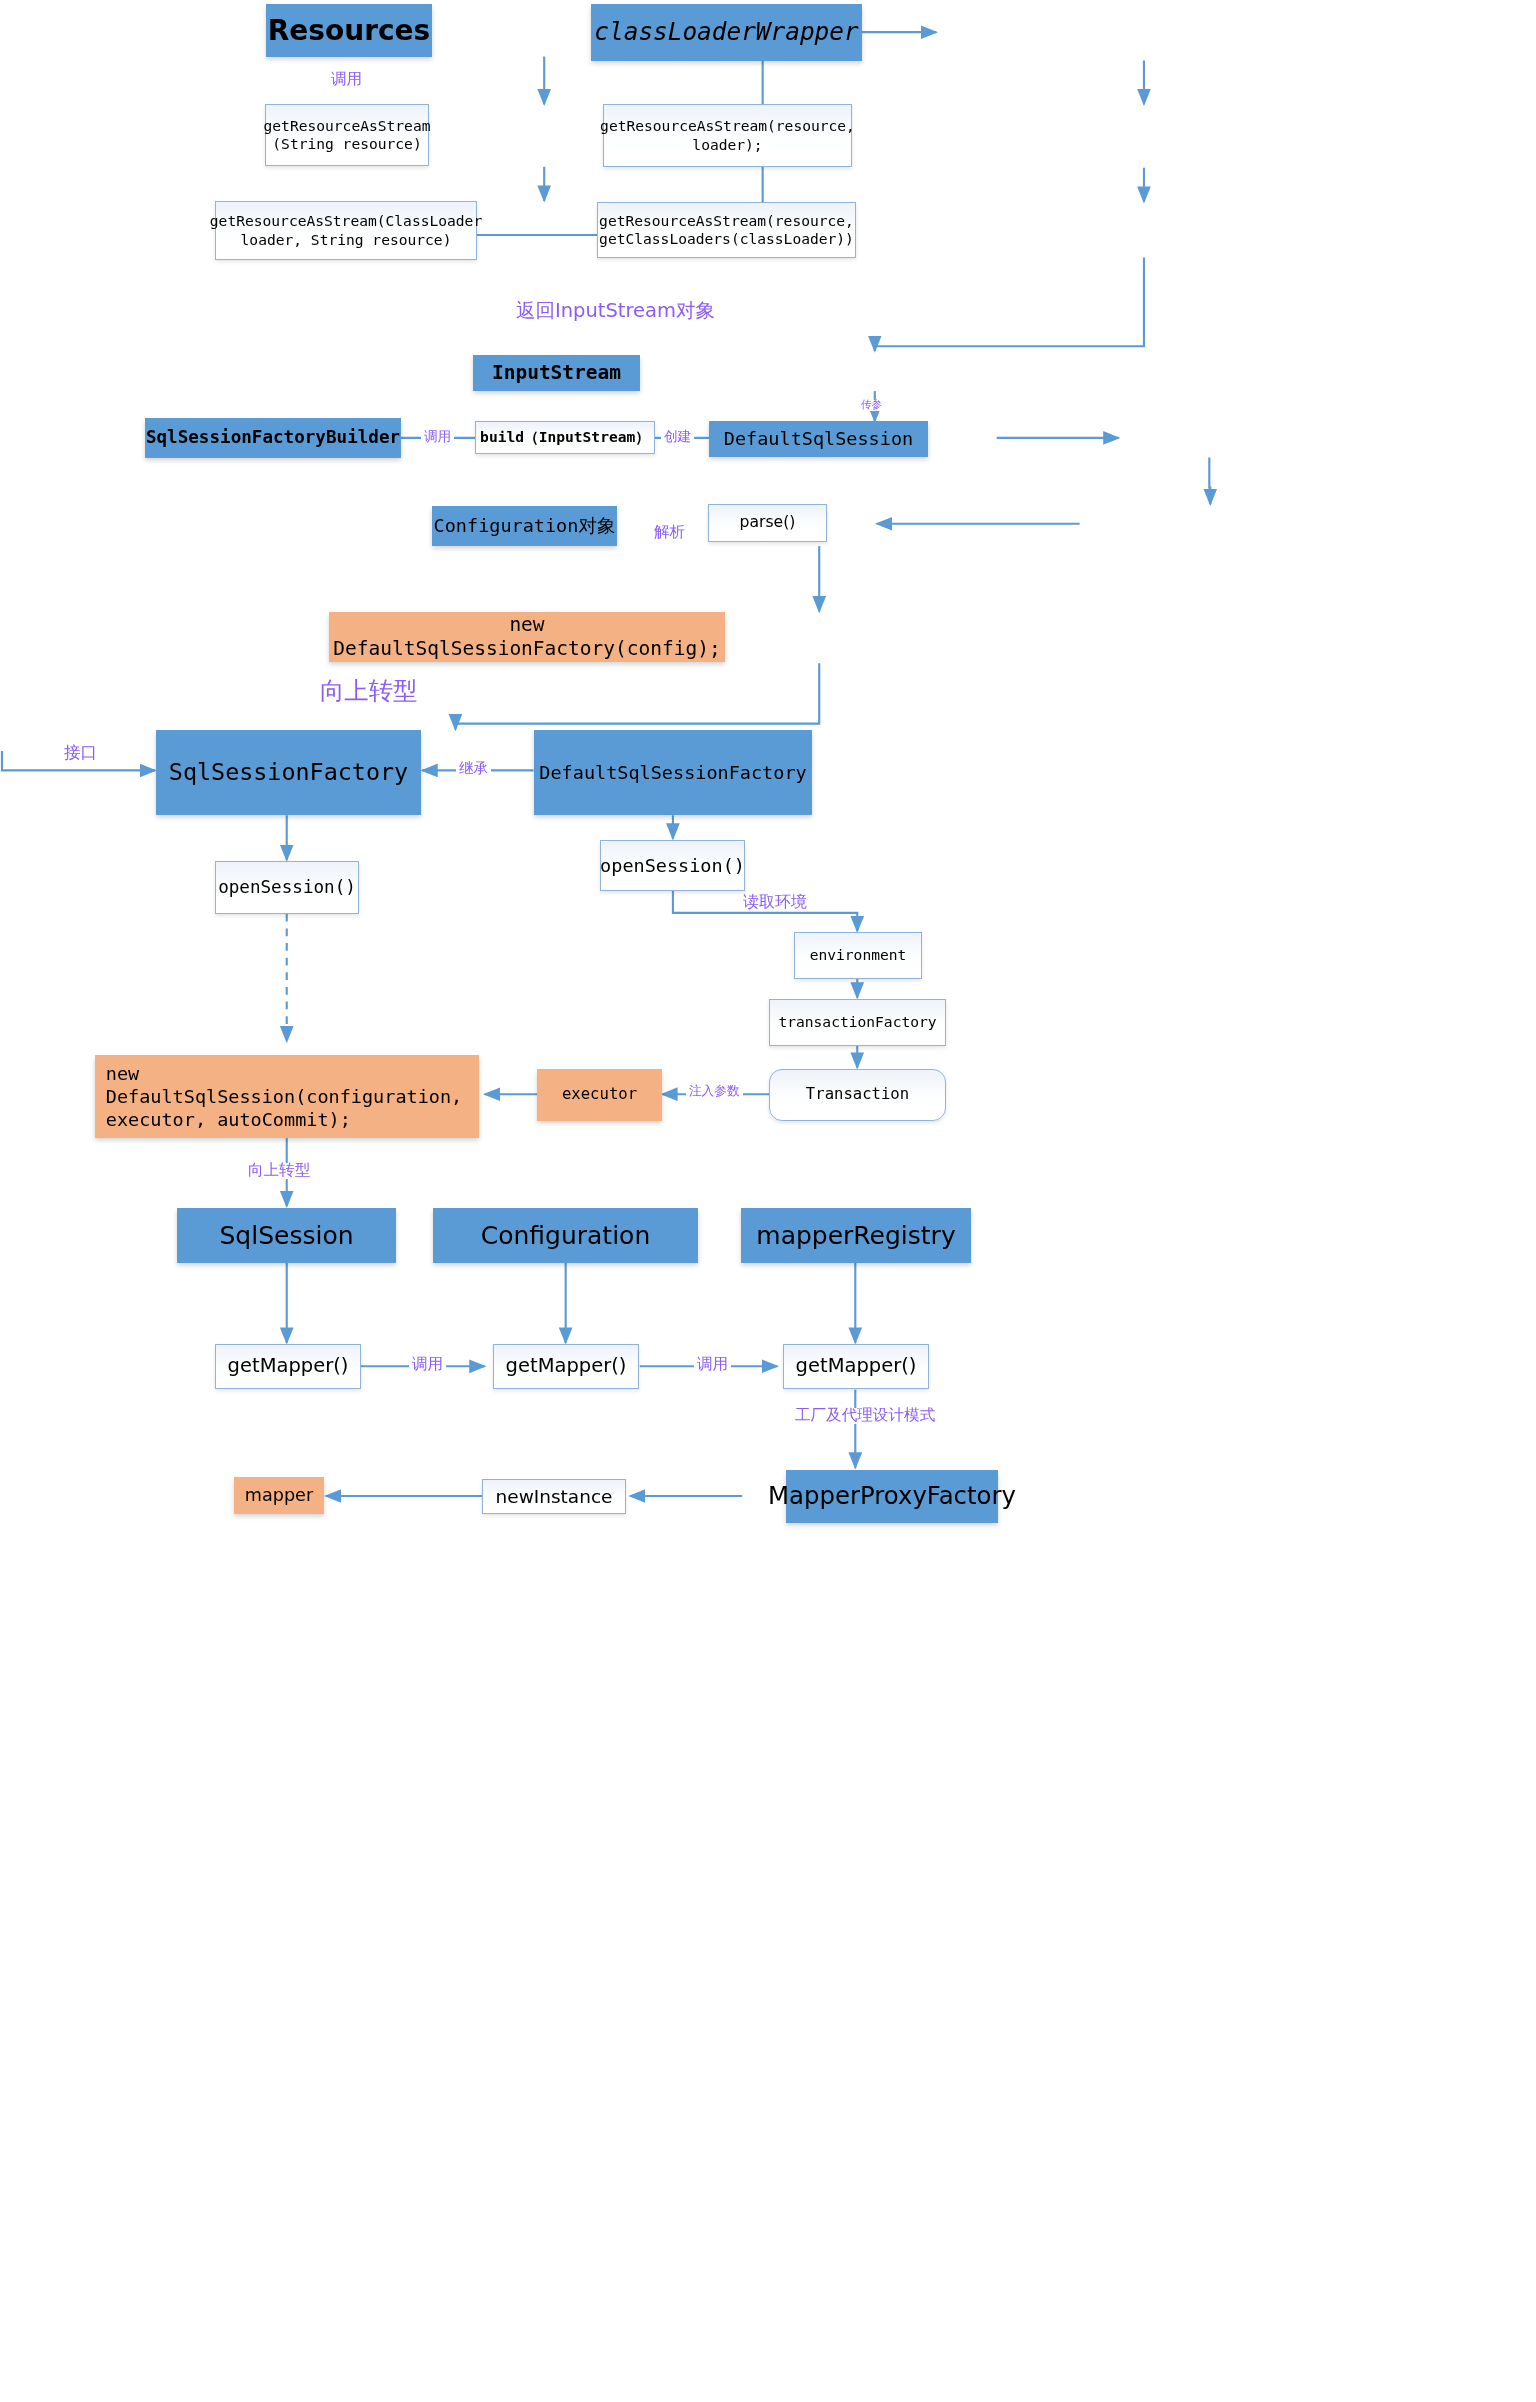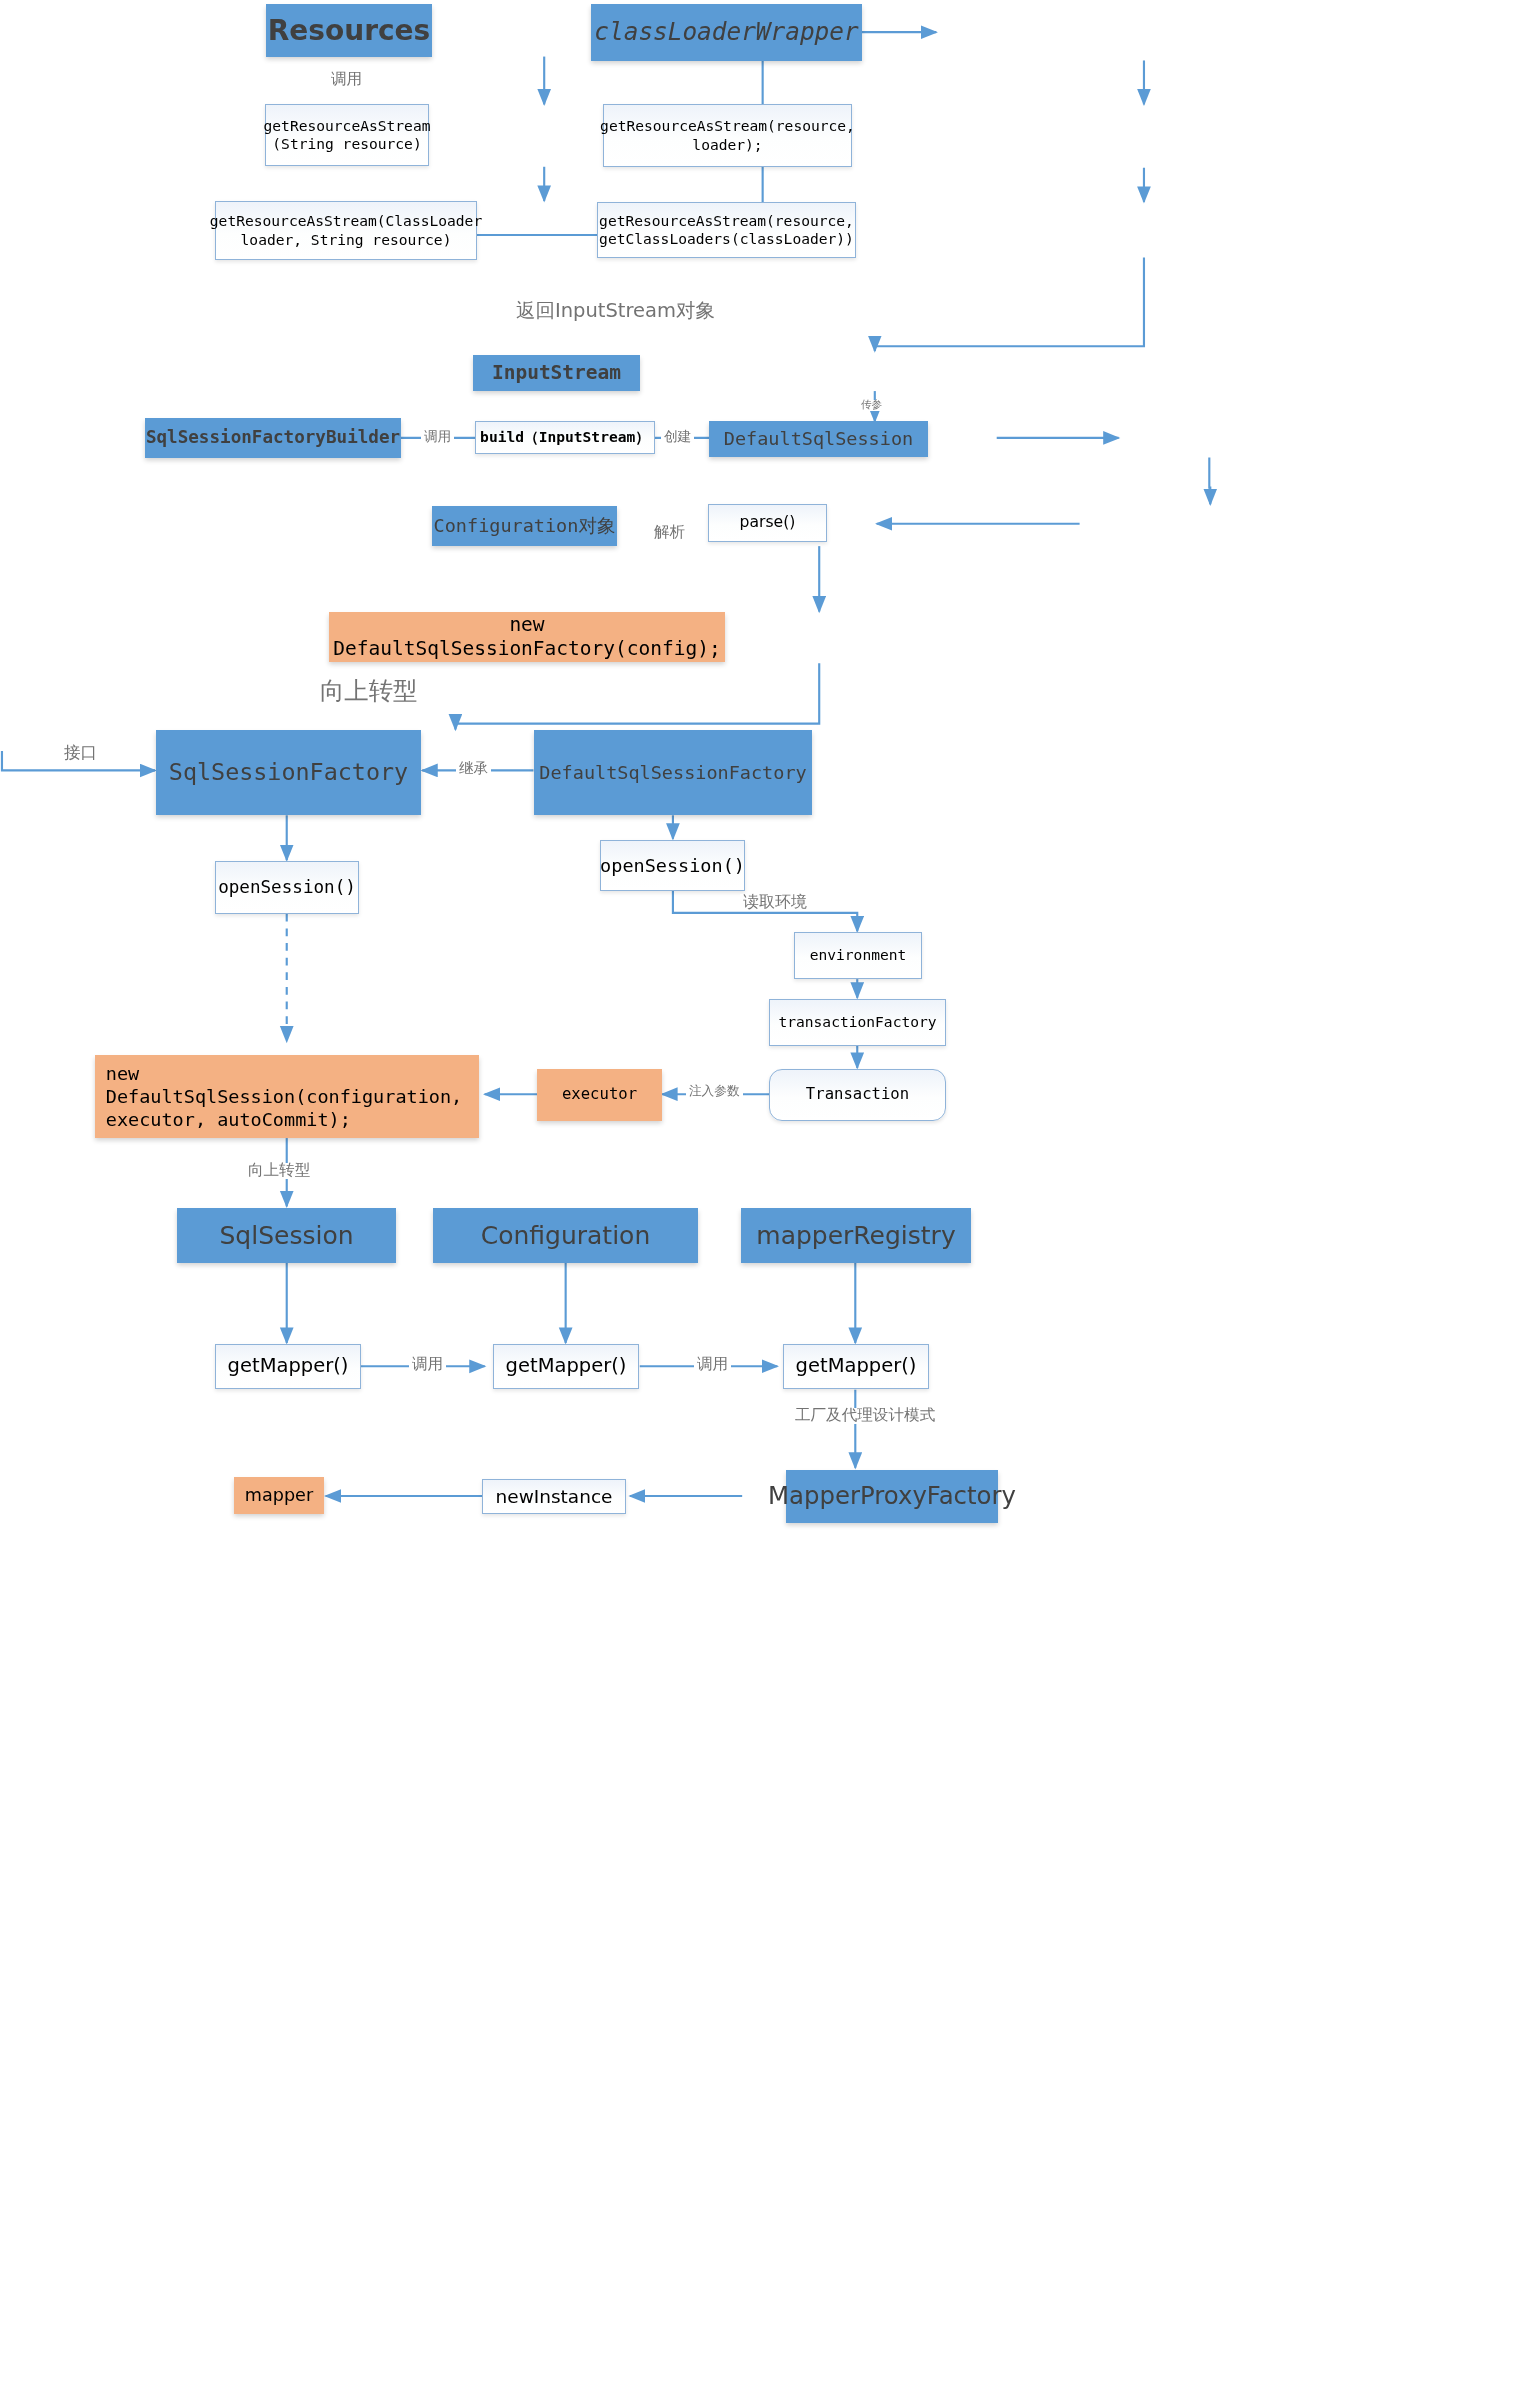--- a/index.html
+++ b/index.html
@@ -22,21 +22,21 @@
     align-items: center;
     justify-content: center;
     text-align: center;
     line-height: 1.25;
     white-space: pre-line;
   }
   
   .blue {
     background: #5b9bd5;
     border: 1px solid #5b9bd5;
-    color: #404040;
+    color: #000000;
     box-shadow: 0 2.9px 4.9px rgba(0,0,0,0.18);
   }
   
   .white {
     background: linear-gradient(180deg,#eef3fa 0%,#fdfefe 55%,#ffffff 100%);
     border: 1px solid #8fb3d9;
     color: #000000;
     box-shadow: 0 2px 3.9px rgba(0,0,0,0.10);
   }
   
@@ -48,21 +48,21 @@
   }
   .mono   { font-family: "DejaVu Sans Mono", monospace; }
   .sans   { font-family: "DejaVu Sans", sans-serif; }
   .bold   { font-weight: bold; }
   .italic { font-style: italic; }
 
   
   .elabel {
     position: absolute;
     font-family: "DejaVu Sans", sans-serif;
-    color: #737373;
+    color: #8b5cf6;
     background: #ffffff;
     white-space: nowrap;
     line-height: 1;
     padding: 0 2.9px;
   }
   svg.edges {
     position: absolute;
     left: 0; top: 0;
     width: 1537px;
     height: 2402px;

